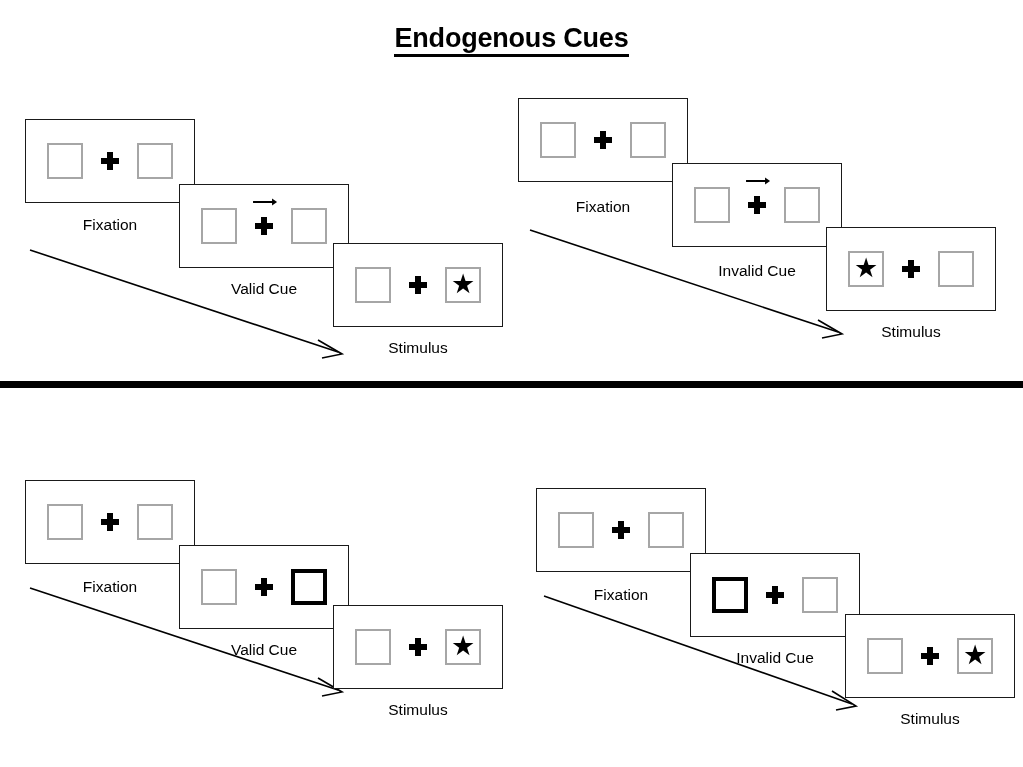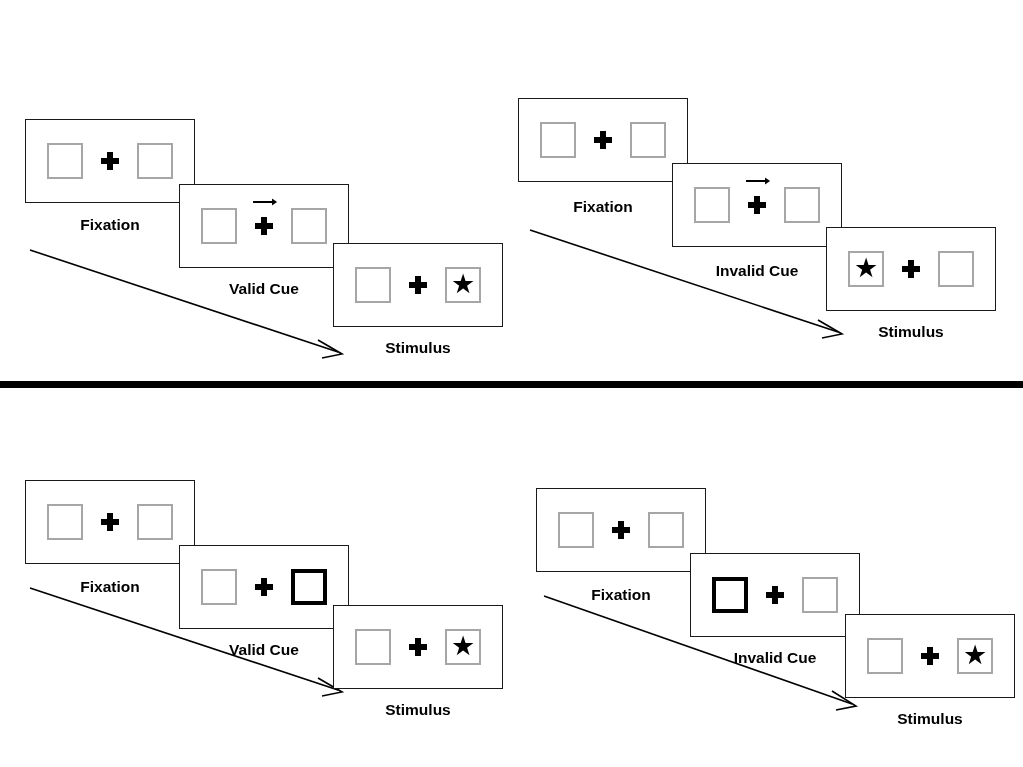--- a/index.html
+++ b/index.html
@@ -117,37 +117,40 @@
     left: 50%;
     transform: translateX(-46%);
     width: 26px;
     height: 10px;
   }
 
   
   .caption {
     position: absolute;
     font-size: 15.5px;
-    font-weight: bold;
+    font-weight: normal;
     color: #000;
     white-space: nowrap;
     text-align: center;
   }
 
   
   .flow-arrow {
     position: absolute;
     overflow: visible;
   }
 </style>
 </head>
 <body>
 
 <div class="section" id="section-endogenous">
 
+  <div class="section-title">
+    <span>Endogenous Cues</span>
+  </div>
 
   <svg class="flow-arrow" style="left:26px; top:244px; width:330px; height:120px;" viewBox="0 0 330 120">
     <line x1="4" y1="6" x2="312" y2="108" stroke="#000" stroke-width="1.6"></line>
     <polyline points="292,96 316,110 296,114" fill="none" stroke="#000" stroke-width="1.6"></polyline>
   </svg>
 
   <div class="panel" style="left:25px; top:119px; width:170px; height:84px;">
     <div class="panel-inner">
       <div class="box"></div>
       <div class="plus-wrap">

